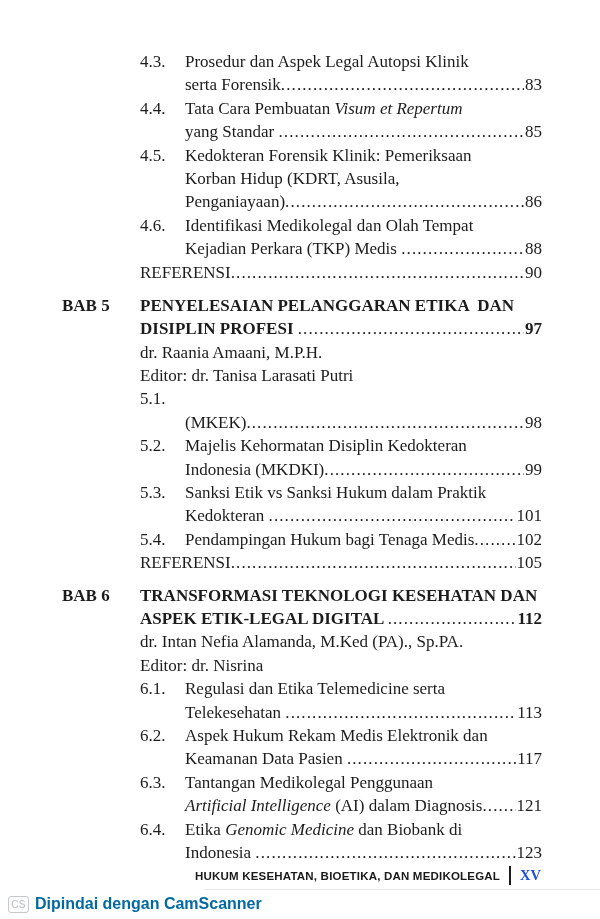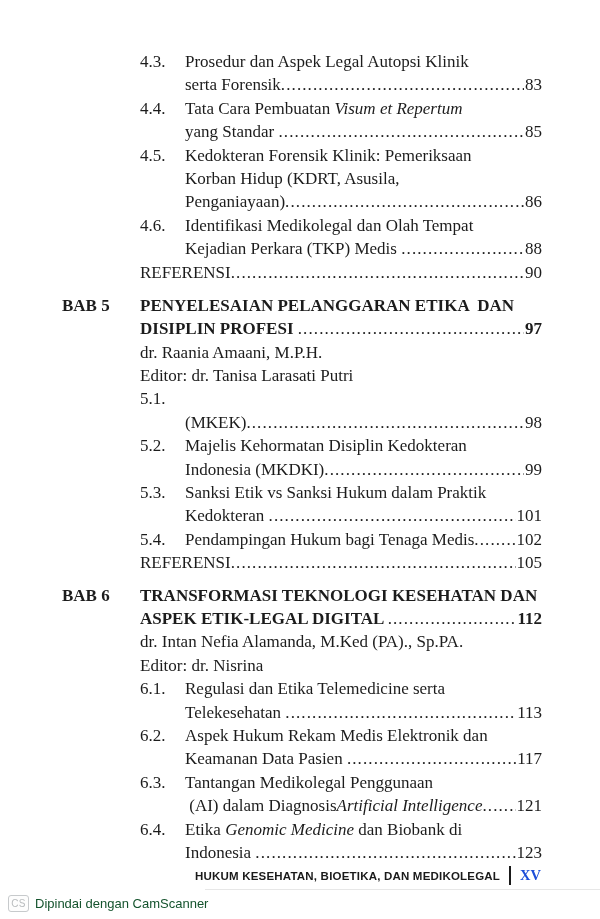--- a/index.html
+++ b/index.html
@@ -20,21 +20,21 @@
   .footer-title{font-family:"Liberation Sans",sans-serif;font-weight:bold;font-size:11.5px;
                 letter-spacing:0.2px;color:#1a1a1a;}
   .footer-sep{width:2px;height:19px;background:#1a1a1a;}
   .footer-page{font-family:"Liberation Serif",serif;font-weight:bold;font-size:14.5px;color:#1d4ed8;}
   .scan-shadow{position:absolute;left:205px;right:0;top:889px;height:1px;background:#e7e7e7;}
   .watermark{position:absolute;left:8px;top:895px;display:flex;align-items:center;gap:6px;
              font-family:"Liberation Sans",sans-serif;}
   .cs-badge{width:19px;height:15px;border:1.5px solid #c7cacc;border-radius:3px;color:#b9bcbe;
             font-size:10px;font-weight:normal;display:flex;align-items:center;justify-content:center;
             letter-spacing:0.3px;background:#fdfdfd;}
-  .wm-text{color:#14532d;font-size:13px;}
+  .wm-text{color:#0369a1;font-size:16px;font-weight:bold;}
 </style>
 </head>
 <body>
 
 <div class="page">
   <div class="toc">
 
     <div class="row">
       <span class="c-bab"></span>
       <span class="c-num">4.3.</span>
@@ -199,22 +199,22 @@
       <span class="leader"></span>
       <span class="pg">117</span>
     </div>
     <div class="row">
       <span class="c-bab"></span>
       <span class="c-num">6.3.</span>
       <span class="txt">Tantangan Medikolegal Penggunaan</span>
     </div>
     <div class="row">
       <span class="c-bab"></span><span class="c-num"></span>
+      <span class="txt i">Artificial Intelligence</span>
       <span class="txt"> (AI) dalam Diagnosis</span>
-      <span class="txt i">Artificial Intelligence</span>
       <span class="leader"></span>
       <span class="pg">121</span>
     </div>
     <div class="row">
       <span class="c-bab"></span>
       <span class="c-num">6.4.</span>
       <span class="txt">Etika </span>
       <span class="txt i">Genomic Medicine</span>
       <span class="txt"> dan Biobank di</span>
     </div>

